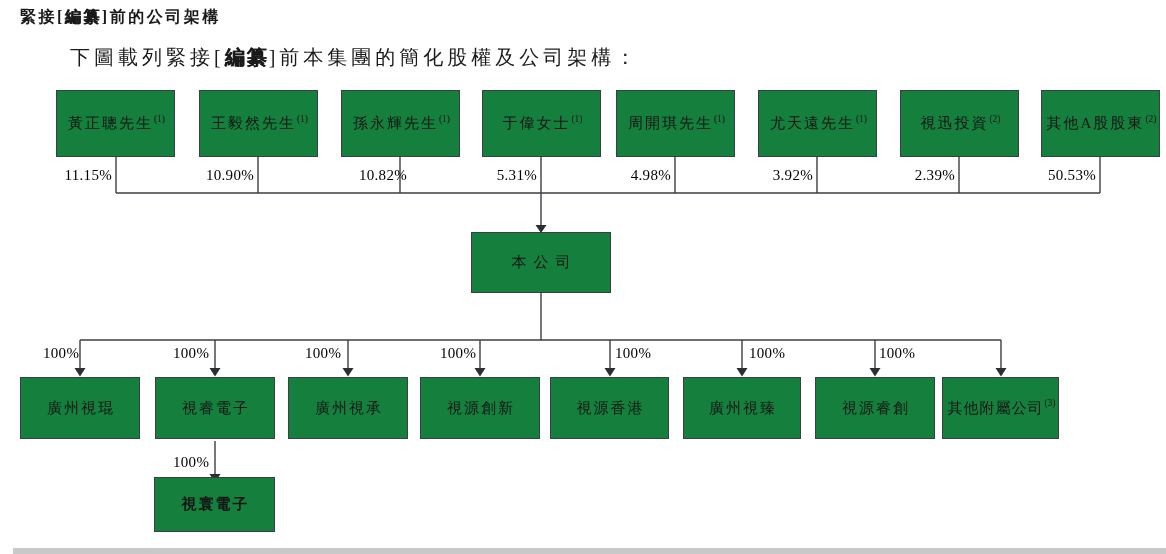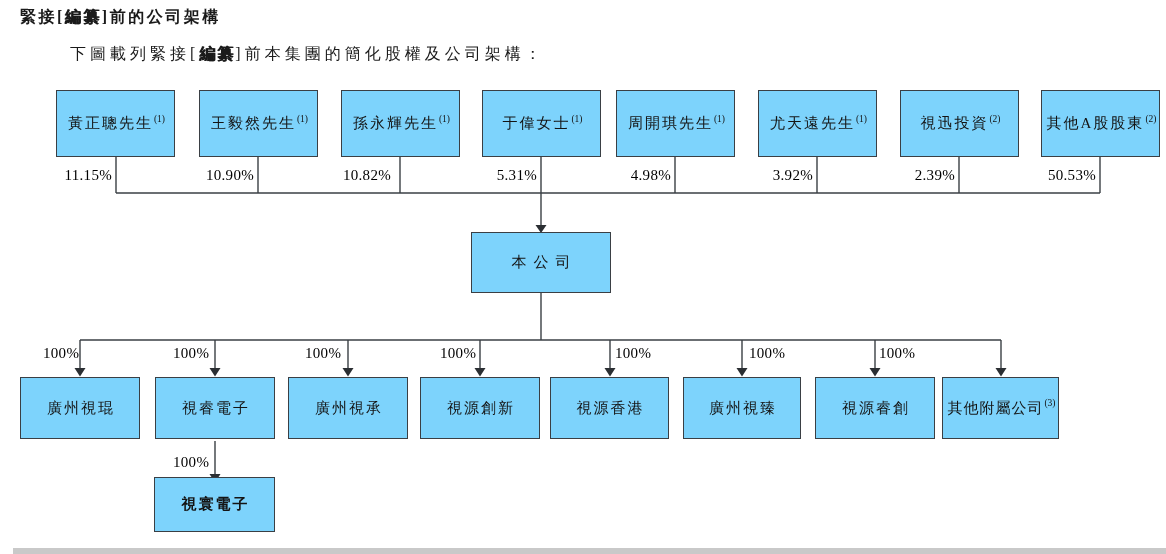--- a/index.html
+++ b/index.html
@@ -14,30 +14,30 @@
     margin-left:13px;
   }
   .title{
     position:absolute;left:7px;top:7px;
     font-size:16px;font-weight:700;letter-spacing:2.5px;
     white-space:nowrap;
   }
   .title .redact{font-weight:900;text-shadow:0.6px 0 0 currentColor;}
   .subtitle{
     position:absolute;left:57px;top:44px;
-    font-size:16px;letter-spacing:4px;
+    font-size:20px;letter-spacing:4px;
     white-space:nowrap;
   }
   .subtitle .redact{font-weight:700;text-shadow:0.6px 0 0 currentColor;letter-spacing:2px;}
   svg.connectors{position:absolute;left:0;top:0;width:1166px;height:554px;}
   .box{
     position:absolute;
     box-sizing:border-box;
     border:1.5px solid #3a3f44;
-    background:#7dd3fc;
+    background:#15803d;
     display:flex;align-items:center;justify-content:center;
     font-size:15px;letter-spacing:2px;padding-left:2px;
     white-space:nowrap;
     color:#141414;
   }
   .tbox{top:90px;height:67px;width:119px;}
   .bbox{top:377px;height:62px;}
   .box sup{font-size:9.5px;letter-spacing:0;line-height:0;position:relative;top:-5px;margin-left:1px;}
   .company{left:458px;top:232px;width:140px;height:61px;letter-spacing:7px;padding-left:7px;}
   .subsub{left:141px;top:477px;width:121px;height:55px;font-weight:bold;}
@@ -131,21 +131,21 @@
       <span>視迅投資</span>
       <sup>(2)</sup>
     </div>
   <div class="box tbox" style="left:1028px">
       <span>其他A股股東</span>
       <sup>(2)</sup>
     </div>
 
   <div class="pct tpct" style="left:39px">11.15%</div>
   <div class="pct tpct" style="left:181px">10.90%</div>
-  <div class="pct tpct" style="left:318px">10.82%</div>
+  <div class="pct tpct" style="left:334px">10.82%</div>
   <div class="pct tpct" style="left:464px">5.31%</div>
   <div class="pct tpct" style="left:598px">4.98%</div>
   <div class="pct tpct" style="left:740px">3.92%</div>
   <div class="pct tpct" style="left:882px">2.39%</div>
   <div class="pct tpct" style="left:1023px">50.53%</div>
 
   <div class="box company">
       <span>本公司</span>
     </div>
 

